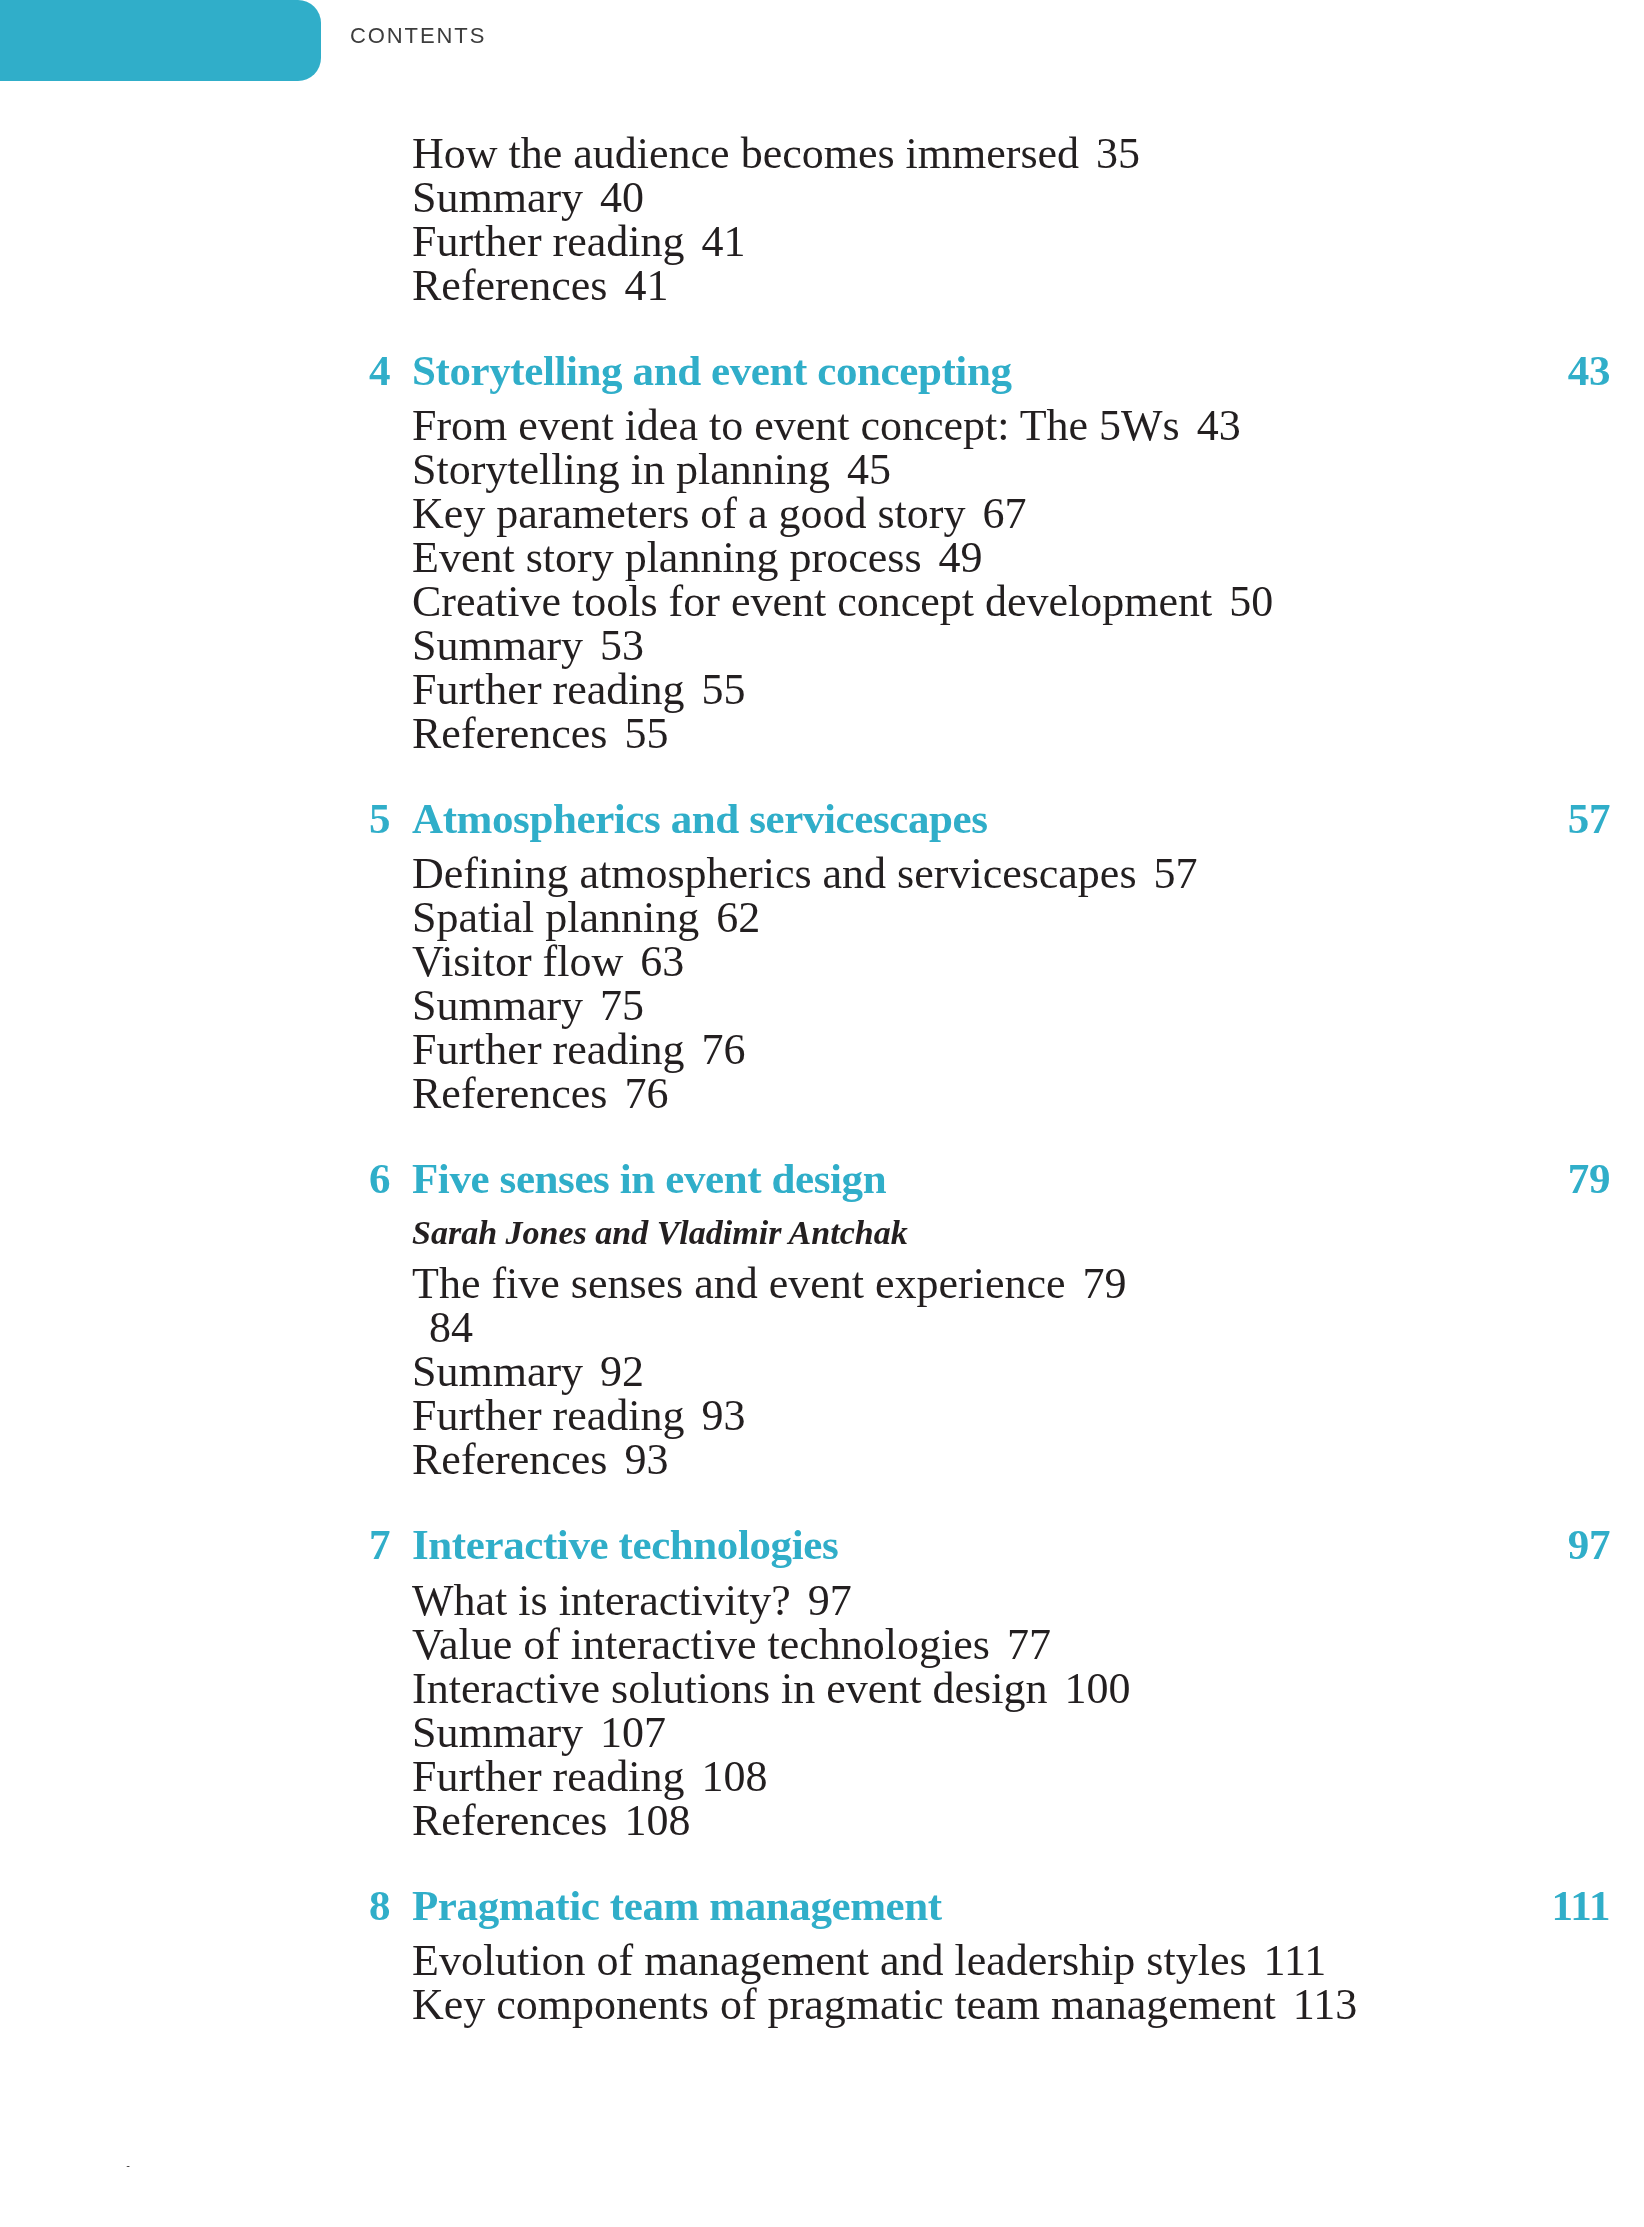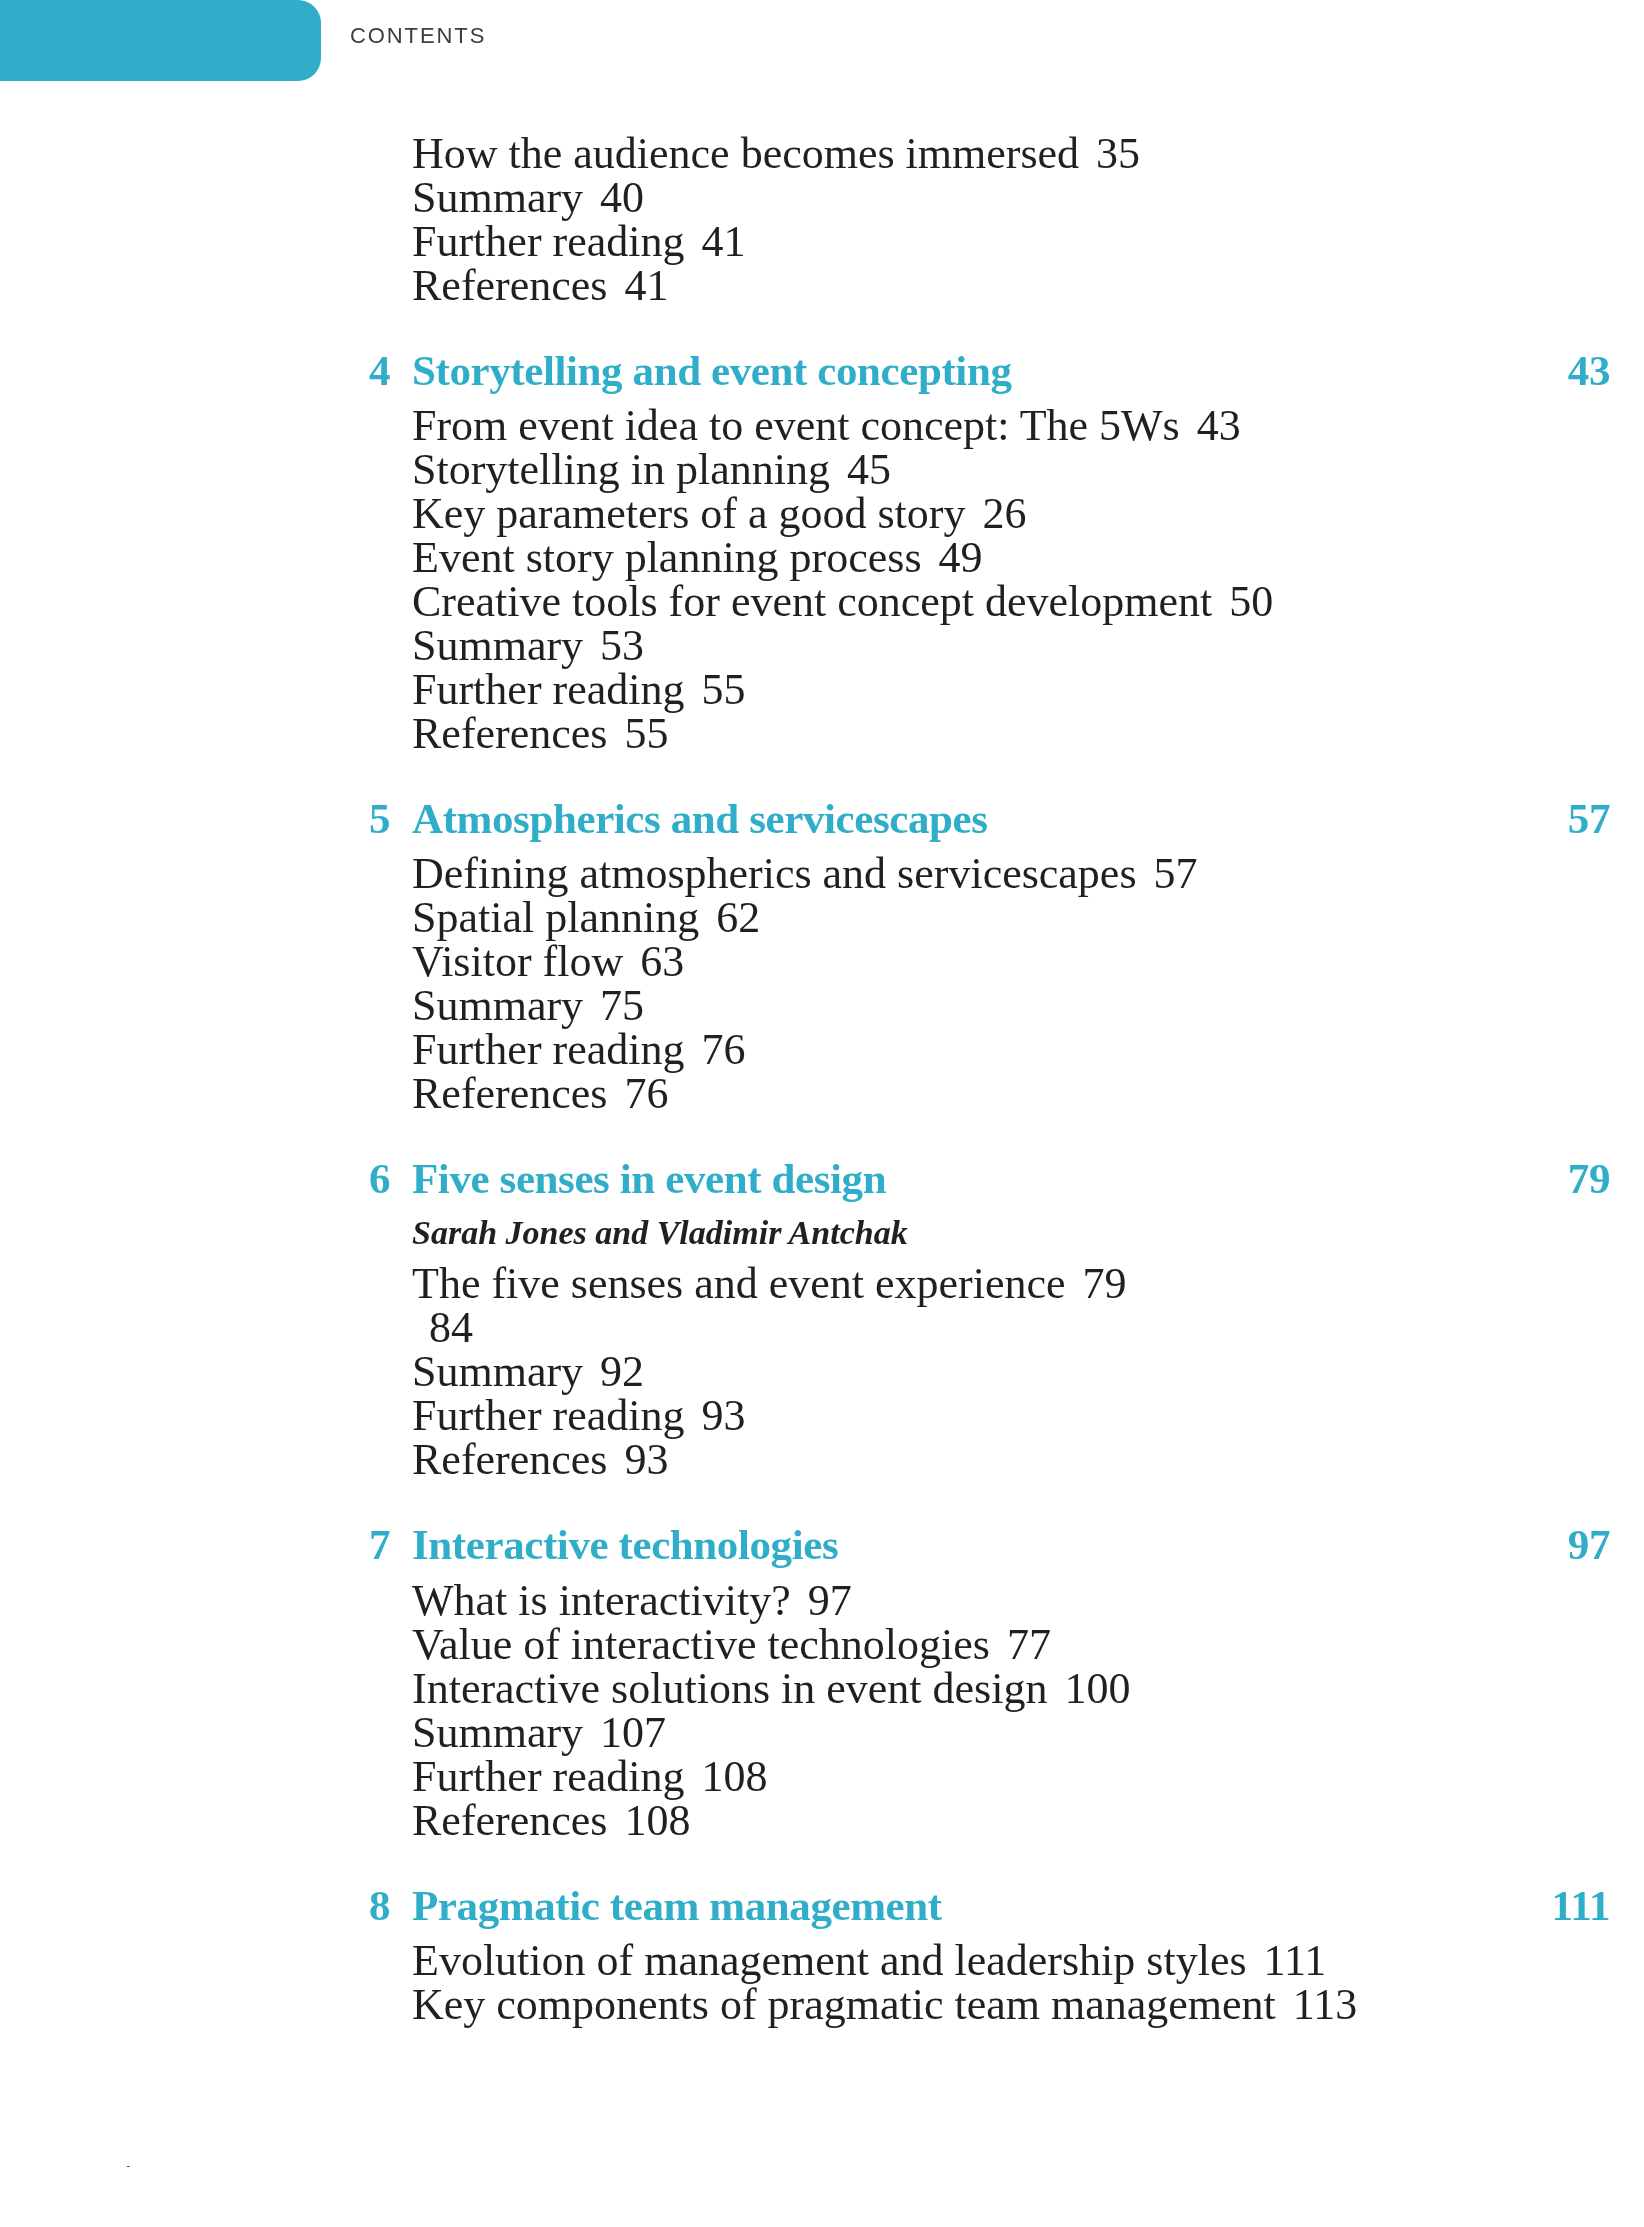--- a/index.html
+++ b/index.html
@@ -103,21 +103,21 @@
           <div class="entry">
             <span class="entry-label">From event idea to event concept: The 5Ws</span>
             <span class="entry-page">43</span>
           </div>
           <div class="entry">
             <span class="entry-label">Storytelling in planning</span>
             <span class="entry-page">45</span>
           </div>
           <div class="entry">
             <span class="entry-label">Key parameters of a good story</span>
-            <span class="entry-page">26</span>
+            <span class="entry-page">67</span>
           </div>
           <div class="entry">
             <span class="entry-label">Event story planning process</span>
             <span class="entry-page">49</span>
           </div>
           <div class="entry">
             <span class="entry-label">Creative tools for event concept development</span>
             <span class="entry-page">50</span>
           </div>
           <div class="entry">

